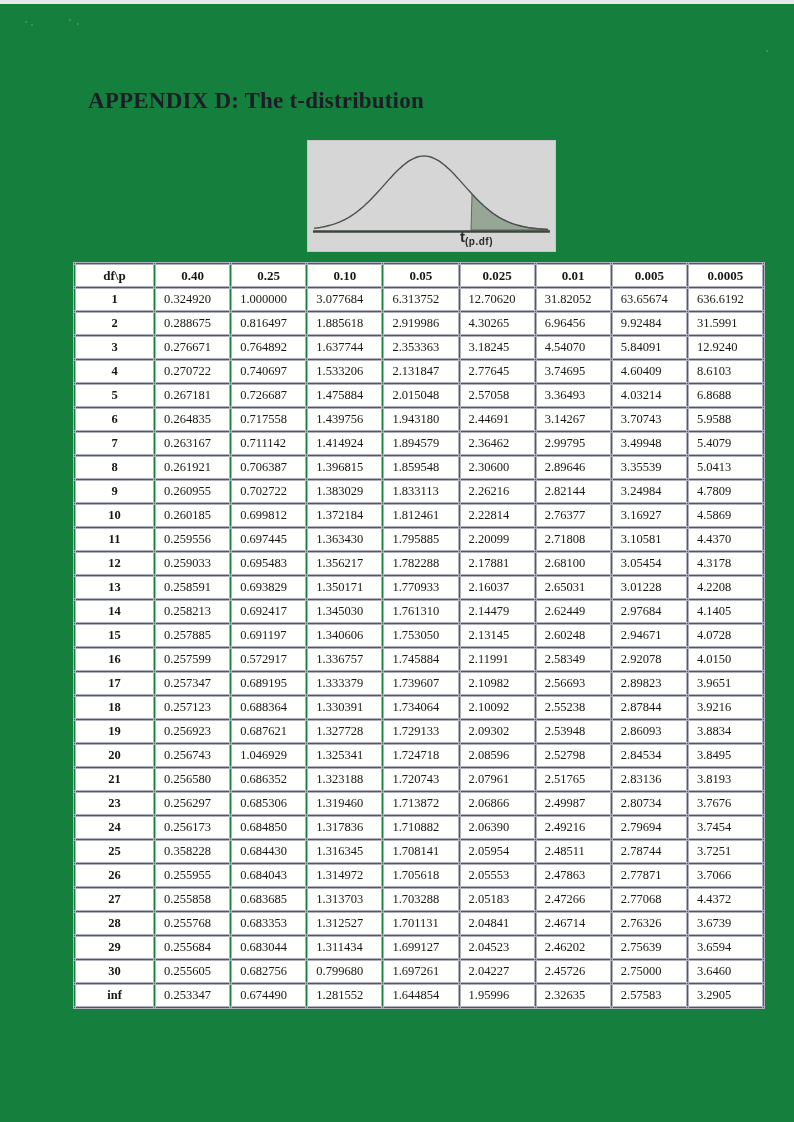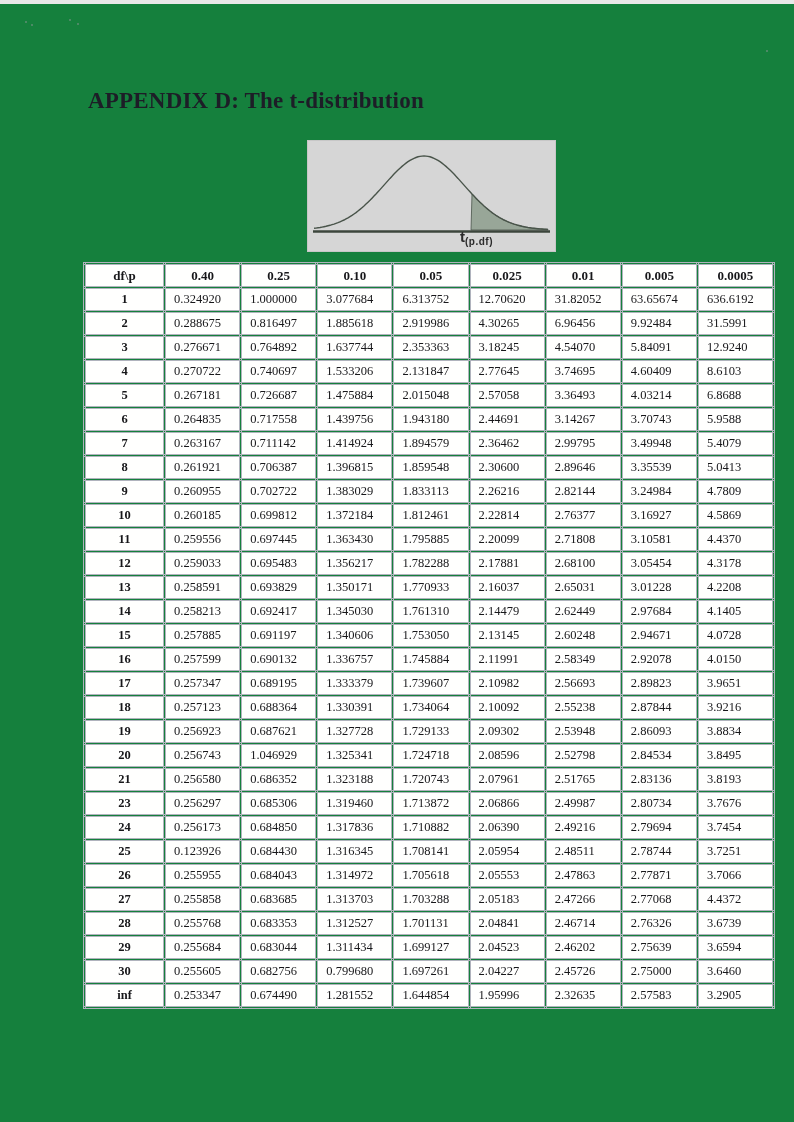--- a/index.html
+++ b/index.html
@@ -22,21 +22,21 @@
   }
   .figure-box svg { display:block; width:247px; height:110px; }
   .fig-label {
     position:absolute; left:152px; top:88px; font-weight:bold; color:#2a2a2a;
     font-size:15px; line-height:15px; white-space:nowrap;
     font-family:"Liberation Sans", sans-serif;
   }
   .fig-label .sub { font-size:10px; vertical-align:-3px; letter-spacing:.5px; }
 
   table.ttable {
-    position:absolute; left:83px; top:258px; width:692px;
+    position:absolute; left:73px; top:258px; width:692px;
     border-collapse:collapse; table-layout:fixed;
     font-size:12.5px; color:#17171a;
   }
   table.ttable col.dfcol { width:80px; }
   table.ttable th, table.ttable td {
     border:3px double #b0b3bd; height:21px; padding:0;
     background:#fffffe; overflow:hidden; white-space:nowrap;
   }
   table.ttable th { font-size:13px; font-weight:bold; text-align:center; }
   table.ttable td.df { font-weight:bold; text-align:center; }
@@ -253,21 +253,21 @@
           <td class="val">1.340606</td>
           <td class="val">1.753050</td>
           <td class="val">2.13145</td>
           <td class="val">2.60248</td>
           <td class="val">2.94671</td>
           <td class="val">4.0728</td>
         </tr>
         <tr>
           <td class="df">16</td>
           <td class="val">0.257599</td>
-          <td class="val">0.690132</td>
+          <td class="val">0.572917</td>
           <td class="val">1.336757</td>
           <td class="val">1.745884</td>
           <td class="val">2.11991</td>
           <td class="val">2.58349</td>
           <td class="val">2.92078</td>
           <td class="val">4.0150</td>
         </tr>
         <tr>
           <td class="df">17</td>
           <td class="val">0.257347</td>
@@ -340,21 +340,21 @@
           <td class="val">0.684850</td>
           <td class="val">1.317836</td>
           <td class="val">1.710882</td>
           <td class="val">2.06390</td>
           <td class="val">2.49216</td>
           <td class="val">2.79694</td>
           <td class="val">3.7454</td>
         </tr>
         <tr>
           <td class="df">25</td>
-          <td class="val">0.123926</td>
+          <td class="val">0.358228</td>
           <td class="val">0.684430</td>
           <td class="val">1.316345</td>
           <td class="val">1.708141</td>
           <td class="val">2.05954</td>
           <td class="val">2.48511</td>
           <td class="val">2.78744</td>
           <td class="val">3.7251</td>
         </tr>
         <tr>
           <td class="df">26</td>

